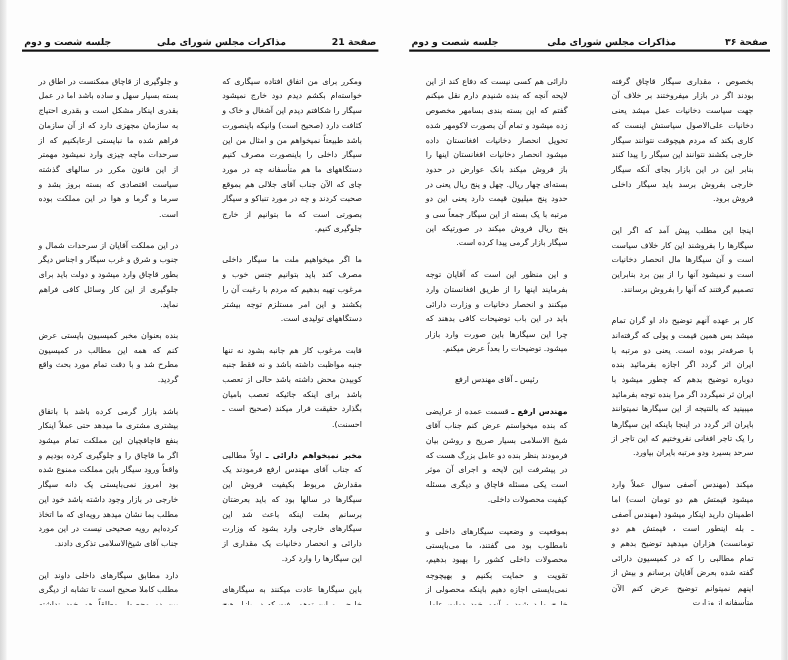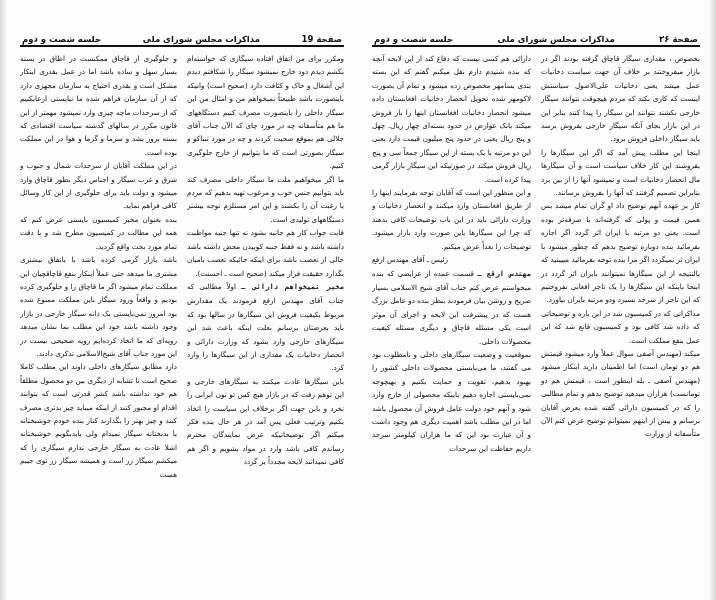--- a/index.html
+++ b/index.html
@@ -14,42 +14,42 @@
   .header{position:absolute;top:30px;left:14px;right:14px;height:14px;display:flex;justify-content:space-between;align-items:flex-end;direction:rtl;font-size:8.5px;font-weight:bold;}
   .page.left .header{left:22px;right:16px;}
   .page.right .header{left:16px;right:18px;}
   .rule{position:absolute;top:45px;height:2px;background:#111;}
   .page.left .rule{left:20px;right:14px;}
   .page.right .rule{left:14px;right:16px;}
   .columns{position:absolute;top:52px;bottom:50px;display:flex;direction:rtl;gap:10px;}
   .page.left .columns{left:20px;right:14px;}
   .page.right .columns{left:14px;right:16px;}
   .col{flex:1;direction:rtl;text-align:justify;font-size:7.2px;line-height:13.4px;overflow:hidden;}
-  .col p{margin:0;}
-  .col .speaker{font-weight:bold;font-family:Liberation Mono, monospace;}
-  .col .center{text-align:left;}
+  .col p{margin:15px;}
+  .col .speaker{font-weight:bold;}
+  .col .center{text-align:center;}
 </style>
 </head>
 <body>
 
 <div class="spread">
 
   <div class="page left">
     <div class="edge"></div>
     <div class="header">
-      <span>صفحة 19</span>
+      <span>صفحة 21</span>
       <span>مذاکرات مجلس شورای ملی</span>
       <span>جلسه شصت و دوم</span>
     </div>
     <div class="rule"></div>
     <div class="columns">
       <div class="col">
         <p>ومکرر برای من اتفاق افتاده سیگاری که خواسته‌ام بکشم دیدم دود خارج نمیشود سیگار را شکافتم دیدم این آشغال و خاک و کثافت دارد (صحیح است) وانیکه باینصورت باشد طبیعتاً نمیخواهم من و امثال من این سیگار داخلی را باینصورت مصرف کنیم دستگاههای ما هم متأسفانه چه در مورد چای که الآن جناب آقای جلالی هم بموقع صحبت کردند و چه در مورد تنباکو و سیگار بصورتی است که ما بتوانیم از خارج جلوگیری کنیم.</p>
         <p>ما اگر میخواهیم ملت ما سیگار داخلی مصرف کند باید بتوانیم جنس خوب و مرغوب تهیه بدهیم که مردم با رغبت آن را بکشند و این امر مستلزم توجه بیشتر دستگاههای تولیدی است.</p>
-        <p>قابت جواب کار هم جانبه بشود نه تنها جنبه مواظبت داشته باشد و نه فقط جنبه کوبیدن محض داشته باشد حالی از تعصب باشد برای اینکه جائیکه تعصب بامیان بگذارد حقیقت فرار میکند (صحیح است ـ احسنت).</p>
+        <p>قابت مرغوب کار هم جانبه بشود نه تنها جنبه مواظبت داشته باشد و نه فقط جنبه کوبیدن محض داشته باشد حالی از تعصب باشد برای اینکه جائیکه تعصب بامیان بگذارد حقیقت فرار میکند (صحیح است ـ احسنت).</p>
         <p><span class="speaker">مخبر نمیخواهم دارائی ـ</span> <span>اولاً مطالبی که جناب آقای مهندس ارفع فرمودند یک مقدارش مربوط بکیفیت فروش این سیگارها در سالها بود که باید بعرضتان برسانم بعلت اینکه باعث شد این سیگارهای خارجی وارد بشود که وزارت دارائی و انحصار دخانیات یک مقداری از این سیگارها را وارد کرد.</span></p>
         <p>باین سیگارها عادت میکنند به سیگارهای خارجی و این توهم رفت که در بازار هیچ کس تو تون ایرانی را نخرد و باین جهت اگر برخلاف این سیاست را اتخاذ بکنیم وترتیب فعلی پس آمد در هر حال بنده فکر میکنم اگر توضیحاتیکه عرض نمایندگان محترم رساندم کافی باشد وارد در مواد بشویم و اگر هم کافی نمیدانند لایحه مجدداً بر گردد</p>
       </div>
       <div class="col">
         <p>و جلوگیری از قاچاق ممکنست در اطاق در بسته بسیار سهل و ساده باشد اما در عمل بقدری اینکار مشکل است و بقدری احتیاج به سازمان مجهزی دارد که از آن سازمان فراهم شده ما نبایستی ارعابکنیم که از سرحدات ماچه چیزی وارد نمیشود مهمتر از این قانون مکرر در سالهای گذشته سیاست اقتصادی که بسته بروز بشد و سرما و گرما و هوا در این مملکت بوده است.</p>
         <p>در این مملکت آقایان از سرحدات شمال و جنوب و شرق و غرب سیگار و اجناس دیگر بطور قاچاق وارد میشود و دولت باید برای جلوگیری از این کار وسائل کافی فراهم نماید.</p>
         <p>بنده بعنوان مخبر کمیسیون بایستی عرض کنم که همه این مطالب در کمیسیون مطرح شد و با دقت تمام مورد بحث واقع گردید.</p>
         <p>باشد بازار گرمی کرده باشد با باتفاق بیشتری مشتری ما میدهد حتی عملاً اینکار بنفع قاچاقچیان این مملکت تمام میشود اگر ما قاچاق را و جلوگیری کرده بودیم و واقعاً ورود سیگار باین مملکت ممنوع شده بود امروز نمی‌بایستی یک دانه سیگار خارجی در بازار وجود داشته باشد خود این مطلب بما نشان میدهد رویه‌ای که ما اتخاذ کرده‌ایم رویه صحیحی نیست در این مورد جناب آقای شیخ‌الاسلامی تذکری دادند.</p>
         <p>دارد مطابق سیگارهای داخلی داوند این مطلب کاملا صحیح است تا تشابه از دیگری بین دو محصول مطلقاً هم خود نداشته باشد کشر قدرتی است که بتوانند اقدام او مجبور کنند از اینکه میباید چیز بدتری مصرف کنند و چیز بهتر را بگذارند کنار بنده خودم خوشبختانه یا بدبختانه سیگار نمیدام ولی بایدبگویم خوشبختانه اشلا عادت به سیگار خارجی ندارم سیگاری را که میکشم سیگار زر است و همیشه سیگار زر توی جیبم هست</p>
       </div>
@@ -62,21 +62,20 @@
       <span>صفحة ۳۶</span>
       <span>مذاکرات مجلس شورای ملی</span>
       <span>جلسه شصت و دوم</span>
     </div>
     <div class="rule"></div>
     <div class="columns">
       <div class="col">
         <p>بخصوص ، مقداری سیگار قاچاق گرفته بودند اگر در بازار میفروختند بر خلاف آن جهت سیاست دخانیات عمل میشد یعنی دخانیات علی‌الاصول سیاستش اینست که کاری بکند که مردم هیچوقت نتوانند سیگار خارجی بکشند نتوانند این سیگار را پیدا کنند بنابر این در این بازار بجای آنکه سیگار خارجی بفروش برسد باید سیگار داخلی فروش برود.</p>
         <p>اینجا این مطلب پیش آمد که اگر این سیگارها را بفروشند این کار خلاف سیاست است و آن سیگارها مال انحصار دخانیات است و نمیشود آنها را از بین برد بنابراین تصمیم گرفتند که آنها را بفروش برسانند.</p>
         <p>کار بر عهده آنهم توضیح داد او گران تمام میشد بس همین قیمت و پولی که گرفته‌اند با صرفه‌تر بوده است. یعنی دو مرتبه با ایران اثر گردد اگر اجازه بفرمائید بنده دوباره توضیح بدهم که چطور میشود با ایران ثر نمیگردد اگر مرا بنده توجه بفرمائید میبینید که بالنتیجه از این سیگارها نمیتوانند بایران اثر گردد در اینجا باینکه این سیگارها را یک تاجر افغانی نفروختیم که این تاجر از سرحد بسیرد ودو مرتبه بایران بیاورد.</p>
-        <p>مذاکراتی که در کمیسیون شد در این باره و توضیحاتی که داده شد کافی بود و کمیسیون قانع شد که این عمل بنفع مملکت است.</p>
         <p>میکند (مهندس آصفی سوال عملاً وارد میشود قیمتش هم دو تومان است) اما اطمینان دارید اینکار میشود (مهندس آصفی ـ بله اینطور است ، قیمتش هم دو تومانست) هزاران میدهید توضیح بدهم و تمام مطالبی را که در کمیسیون دارائی گفته شده بعرض آقایان برسانم و بیش از اینهم نمیتوانم توضیح عرض کنم الآن متأسفانه از وزارت</p>
       </div>
       <div class="col">
         <p>دارائی هم کسی نیست که دفاع کند از این لایحه آنچه که بنده شنیدم دارم نقل میکنم گفتم که این بسته بندی بسامهر مخصوص زده میشود و تمام آن بصورت لاکومهر شده تحویل انحصار دخانیات افغانستان داده میشود انحصار دخانیات افغانستان اینها را باز فروش میکند بانک عوارض در حدود بسته‌ای چهار ریال. چهل و پنج ریال یعنی در حدود پنج میلیون قیمت دارد یعنی این دو مرتبه با یک بسته از این سیگار جمعاً سی و پنج ریال فروش میکند در صورتیکه این سیگار بازار گرمی پیدا کرده است.</p>
         <p>و این منظور این است که آقایان توجه بفرمایند اینها را از طریق افغانستان وارد میکنند و انحصار دخانیات و وزارت دارائی باید در این باب توضیحات کافی بدهند که چرا این سیگارها باین صورت وارد بازار میشود. توضیحات را بعداً عرض میکنم.</p>
         <p class="center">رئیس ـ آقای مهندس ارفع</p>
         <p><span class="speaker">مهندس ارفع ـ</span> <span>قسمت عمده از عرایضی که بنده میخواستم عرض کنم جناب آقای شیخ الاسلامی بسیار صریح و روشن بیان فرمودند بنظر بنده دو عامل بزرگ هست که در پیشرفت این لایحه و اجرای آن موثر است یکی مسئله قاچاق و دیگری مسئله کیفیت محصولات داخلی.</span></p>
         <p>بموقعیت و وضعیت سیگارهای داخلی و نامطلوب بود می گفتند، ما می‌بایستی محصولات داخلی کشور را بهبود بدهیم، تقویت و حمایت بکنیم و بهیچوجه نمی‌بایستی اجازه دهیم باینکه محصولی از خارج وارد شود و آنهم خود دولت عامل فروش آن محصول باشد اما در این مطلب باشد اهمیت دیگری هم وجود داشت و آن عبارت بود این که ما هزاران کیلومتر سرحد داریم حفاظت این سرحدات</p>
       </div>
     </div>

